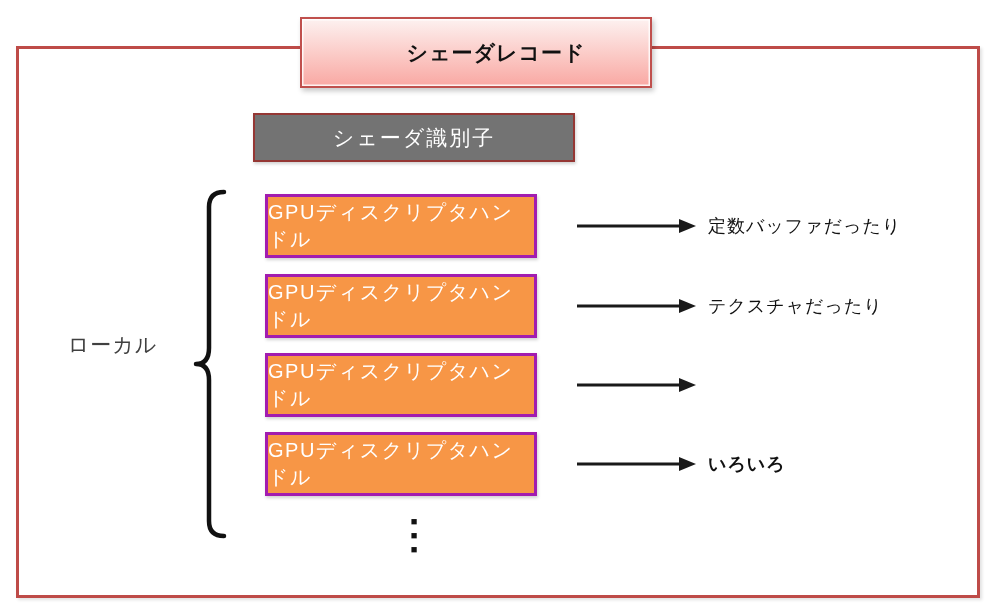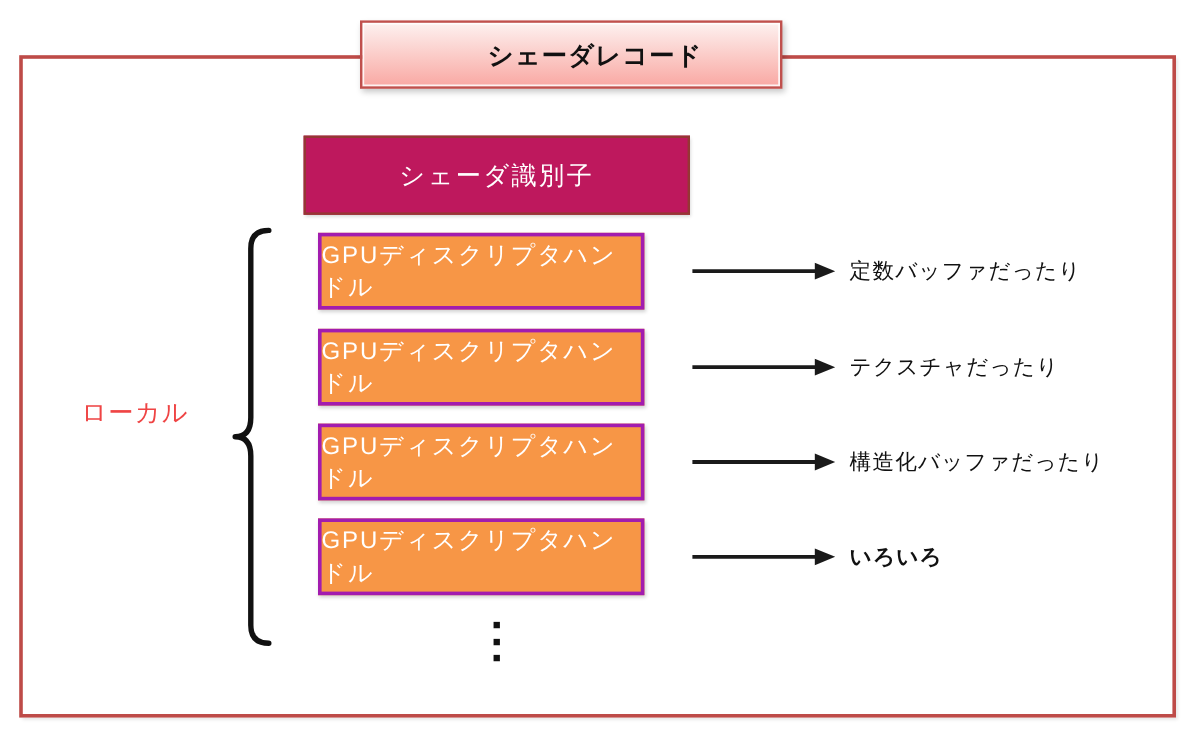--- a/index.html
+++ b/index.html
@@ -6,30 +6,30 @@
   .canvas{
     position:relative;width:992px;height:615px;background:#ffffff;overflow:hidden;
     font-family:"Liberation Sans","DejaVu Sans",sans-serif;
   }
   .outer-border{
     position:absolute;left:16px;top:46px;width:964px;height:552px;
     box-sizing:border-box;border:3px solid #BE4B48;background:transparent;
     box-shadow:2px 2px 3px rgba(0,0,0,0.12);
   }
   .title-box{
-    position:absolute;left:300px;top:17px;width:352px;height:57px;
+    position:absolute;left:300px;top:17px;width:352px;height:71px;
     box-sizing:border-box;border:2px solid #C0504D;
     background:linear-gradient(180deg,#FDF1F0 0%,#FBC9C5 55%,#F9A8A3 100%);
     box-shadow:inset 0 0 0 1.5px rgba(255,255,255,0.85), 2px 3px 5px rgba(0,0,0,0.22);
     display:flex;align-items:center;justify-content:center;z-index:3;padding-left:40px;
   }
   .title-box span{font-size:21px;font-weight:bold;color:#111;letter-spacing:1px;}
   .id-box{
-    position:absolute;left:253px;top:113px;width:322px;height:66px;
-    box-sizing:border-box;border:2px solid #953734;background:#be185d;
+    position:absolute;left:253px;top:113px;width:322px;height:49px;
+    box-sizing:border-box;border:2px solid #953734;background:#737373;
     box-shadow:1px 2px 3px rgba(0,0,0,0.18);
     display:flex;align-items:center;justify-content:center;z-index:2;
   }
   .id-box span{font-size:21px;color:#ffffff;letter-spacing:2px;}
   .handle-box{
     position:absolute;left:253px;width:272px;height:64px;
     box-sizing:border-box;border:3px solid #a21caf;background:#F79646;
     box-shadow:1px 2px 3px rgba(0,0,0,0.18);
     display:flex;align-items:center;justify-content:center;z-index:2;margin-left:12px;
   }
@@ -38,21 +38,21 @@
   .arrow-svg{position:absolute;left:576px;width:124px;height:22px;z-index:2;}
   .ar1{top:215px;} .ar2{top:295px;} .ar3{top:374px;} .ar4{top:453px;}
   .annot{
     position:absolute;left:708px;height:26px;line-height:26px;
     font-size:18px;color:#111;letter-spacing:1px;white-space:nowrap;z-index:2;
   }
   .an1{top:213px;} .an2{top:293px;} .an3{top:372px;} .an4{top:451px;font-weight:bold;}
   .brace-svg{position:absolute;left:190px;top:188px;width:40px;height:352px;z-index:2;}
   .brace-label{
     position:absolute;left:35px;top:330px;width:155px;text-align:center;
-    font-size:21px;color:#ef4444;line-height:30px;letter-spacing:1px;z-index:2;
+    font-size:21px;color:#404040;line-height:30px;letter-spacing:1px;z-index:2;
   }
   .vdots{
     position:absolute;left:406px;top:514px;width:16px;text-align:center;z-index:2;
   }
   .vdots span{display:block;font-size:11px;line-height:14px;color:#111;}
 </style>
 </head>
 <body>
 
 <div class="canvas">
@@ -92,21 +92,20 @@
     <line x1="1" y1="11" x2="104" y2="11" stroke="#1A1A1A" stroke-width="3.2"></line>
     <polygon points="103,4 120,11 103,18" fill="#1A1A1A"></polygon>
   </svg>
   <svg class="arrow-svg ar4" viewBox="0 0 124 22">
     <line x1="1" y1="11" x2="104" y2="11" stroke="#1A1A1A" stroke-width="3.2"></line>
     <polygon points="103,4 120,11 103,18" fill="#1A1A1A"></polygon>
   </svg>
 
   <div class="annot an2">テクスチャだったり</div>
   <div class="annot an1">定数バッファだったり</div>
-  <div class="annot an3">構造化バッファだったり</div>
   <div class="annot an4">いろいろ</div>
 
   <svg class="brace-svg" viewBox="0 0 40 352">
     <path d="M 34,4 Q 19,4 19,19 L 19,160 Q 19,176 6,176 Q 19,176 19,192 L 19,333 Q 19,348 34,348" fill="none" stroke="#111" stroke-width="4.5" stroke-linecap="round" stroke-linejoin="round"></path>
   </svg>
 
   <div class="brace-label">
     <div>ローカル</div>
   </div>
 

